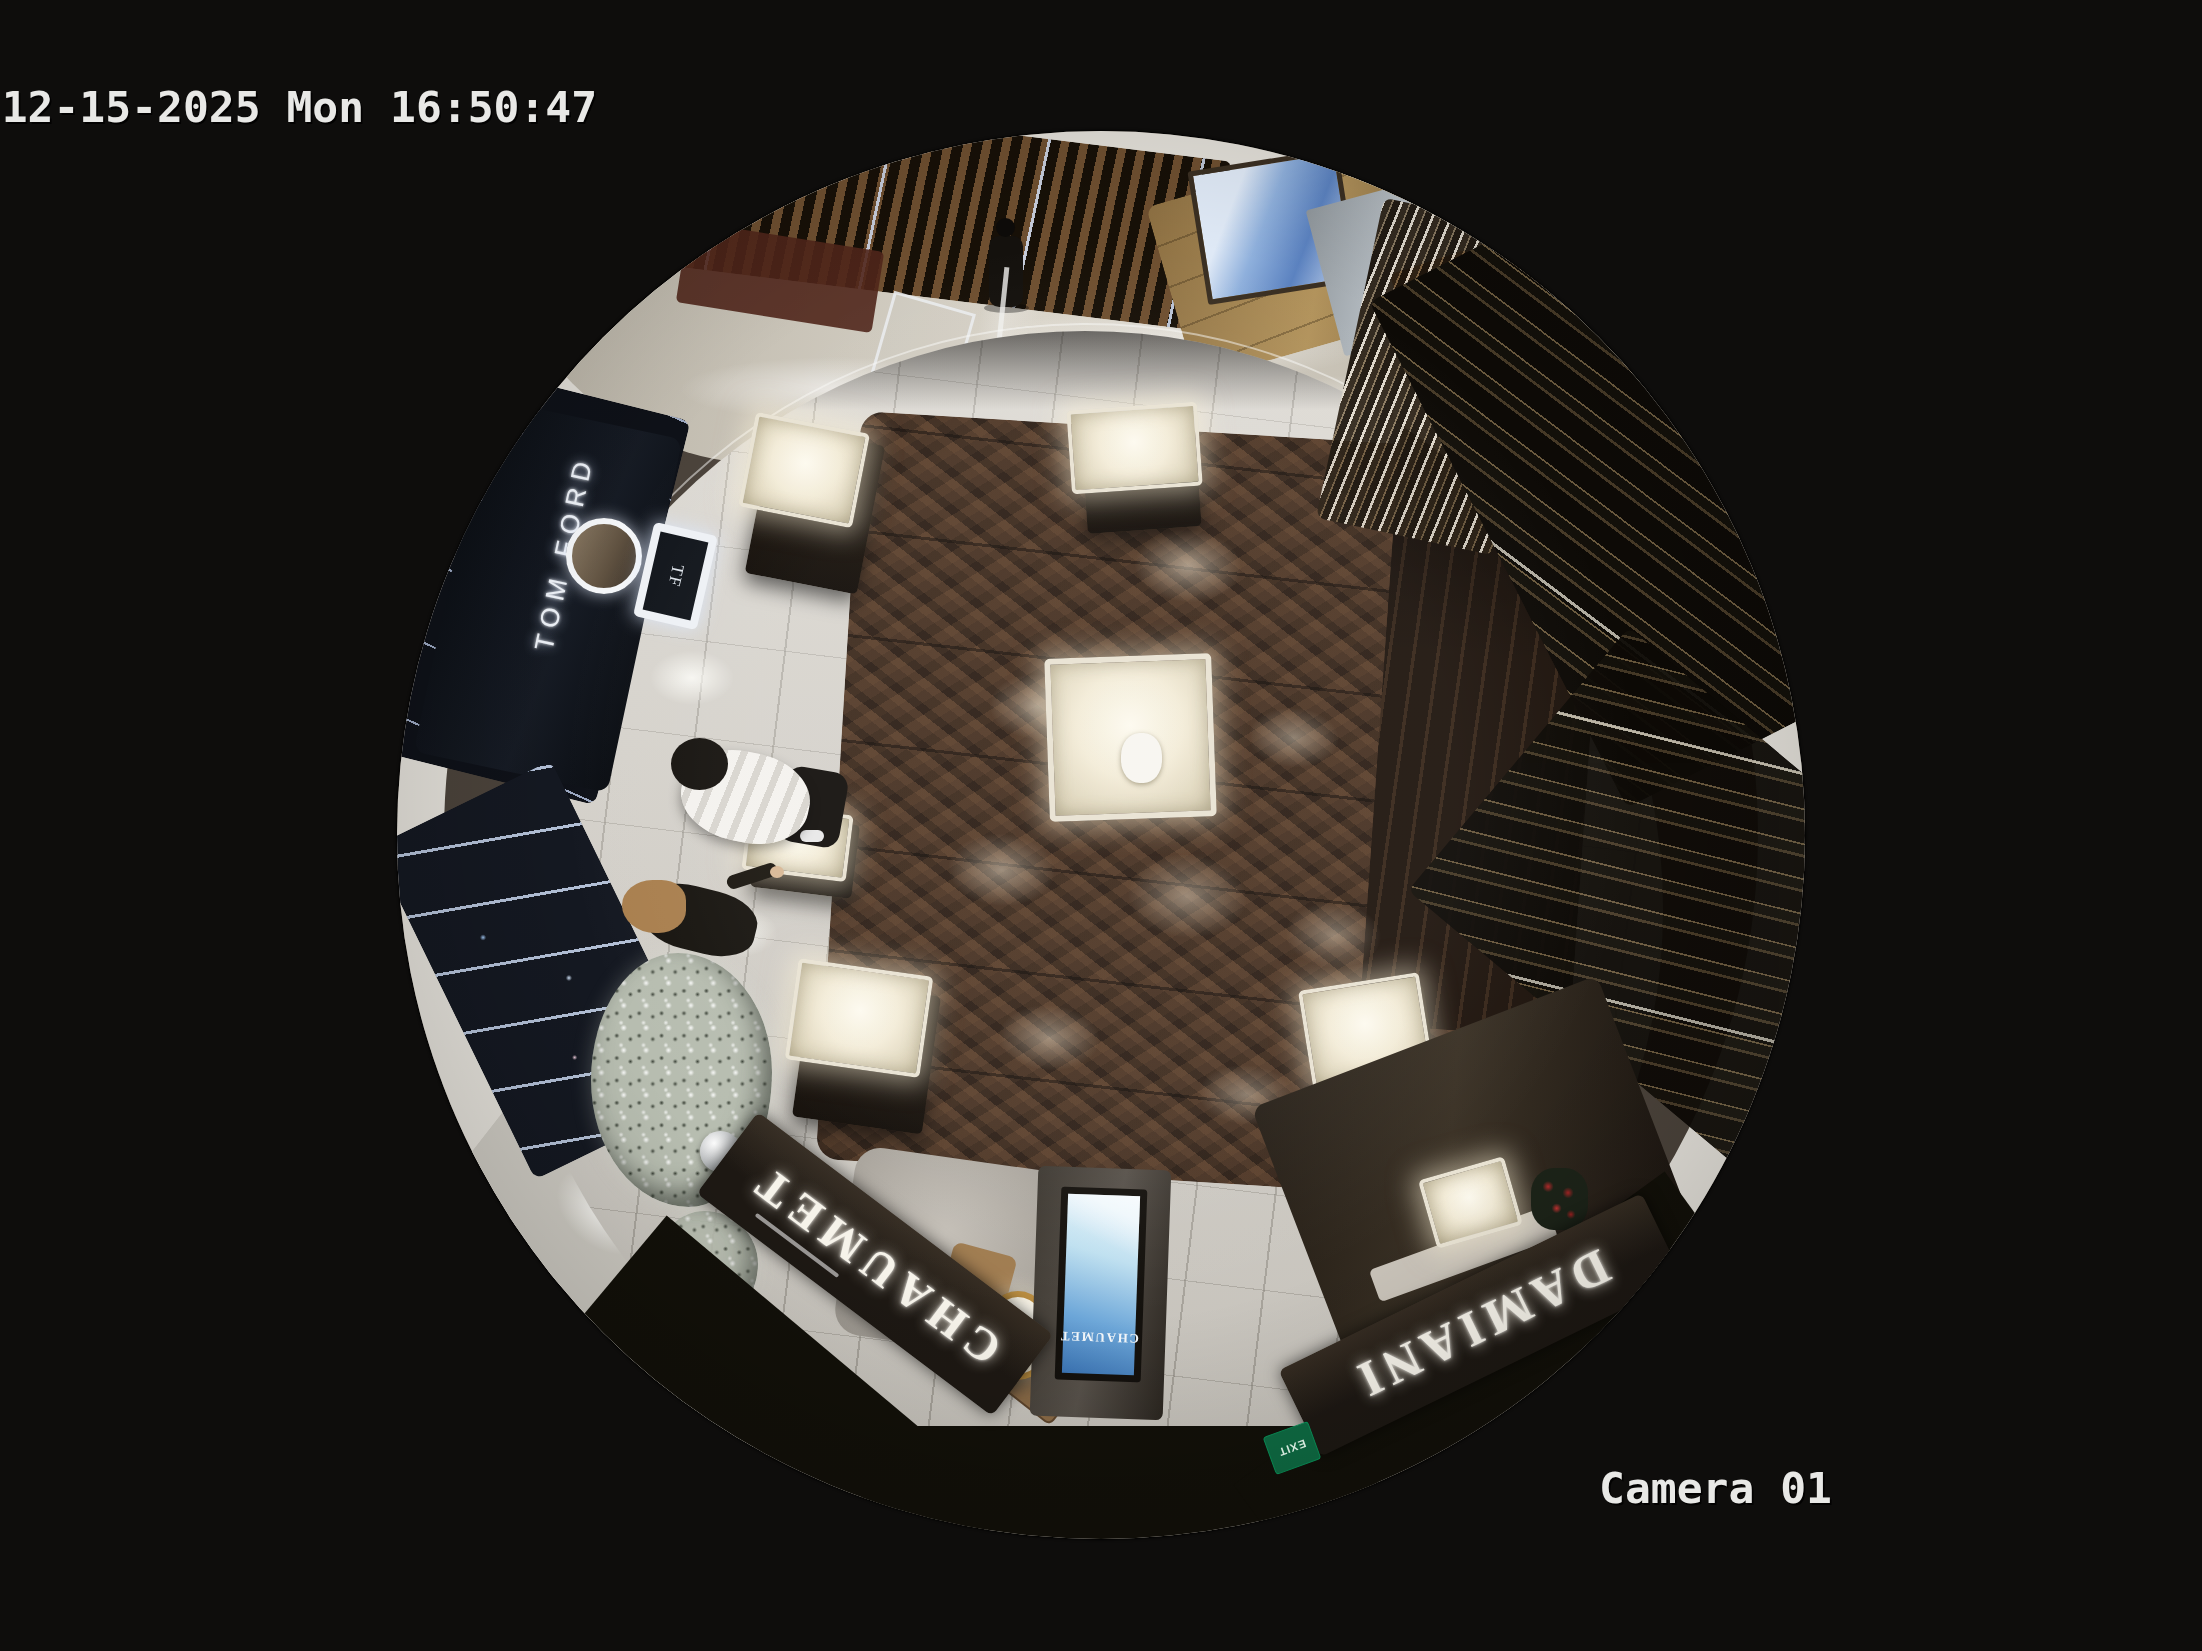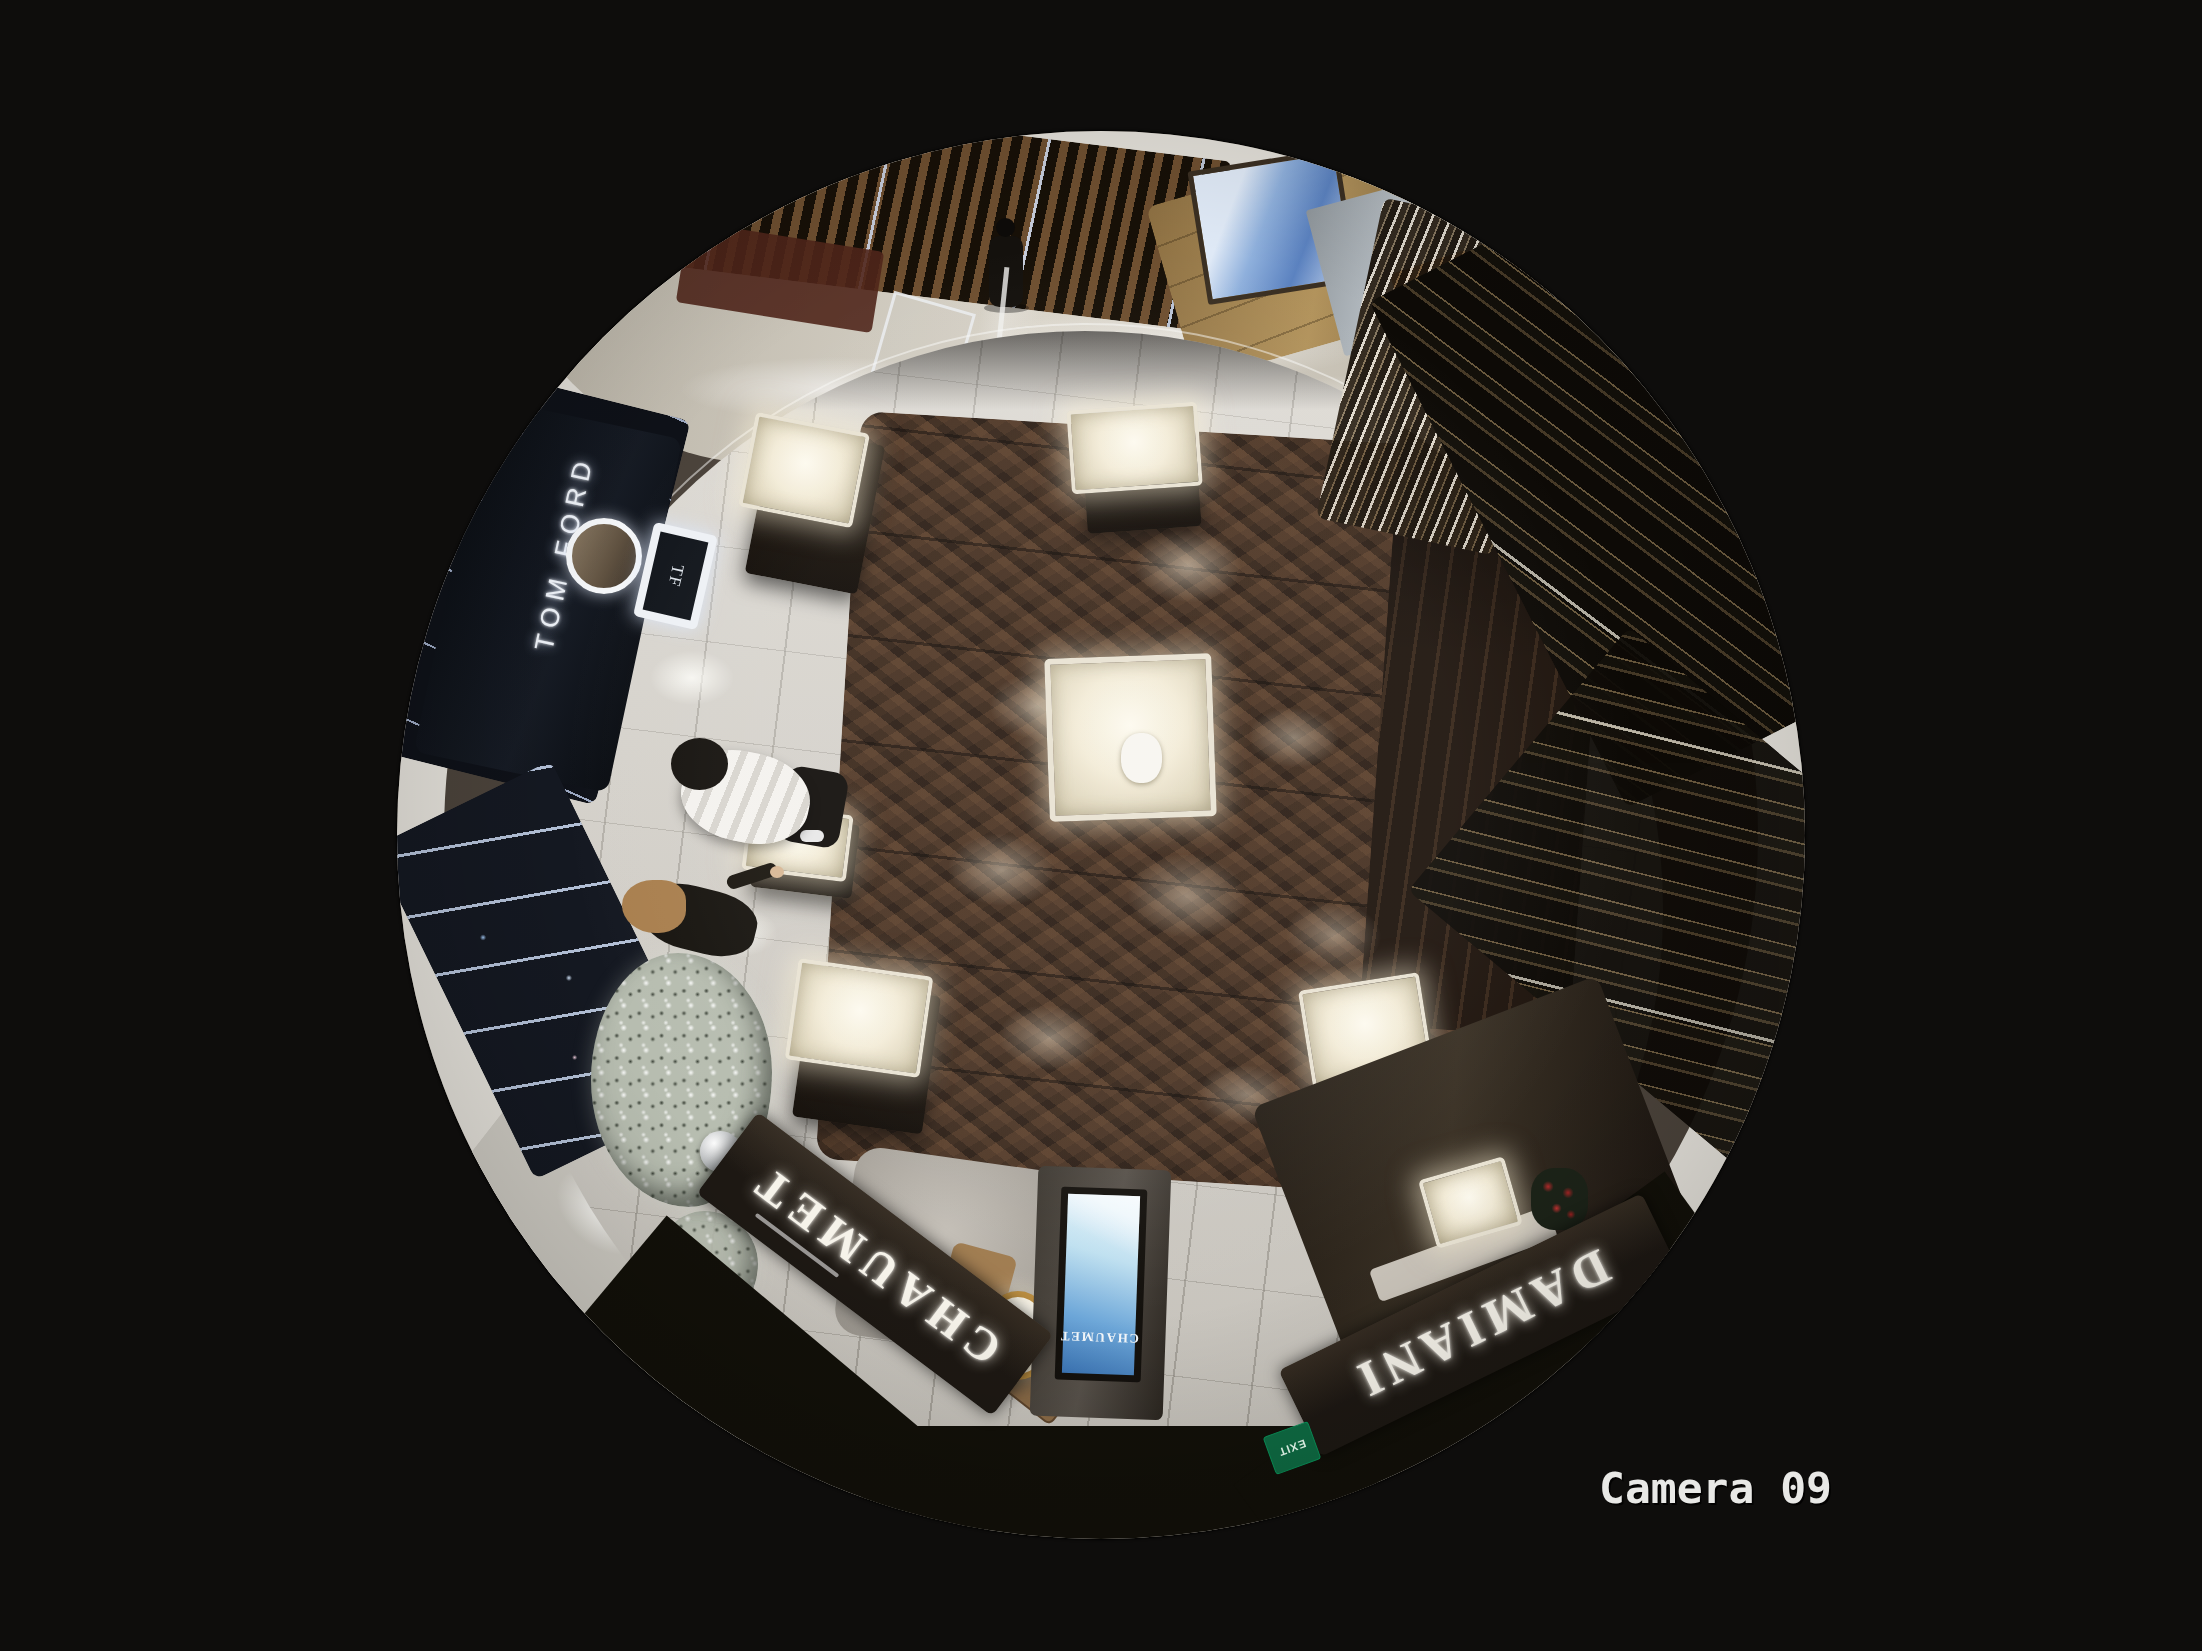--- a/index.html
+++ b/index.html
@@ -274,16 +274,17 @@
       <div class="brand damiani-brand">DAMIANI</div>
     </div>
 
     <div class="a exitsign">
       <span>EXIT</span>
     </div>
 
     <div class="a vignette"></div>
   </div>
 
-  <div class="a osd" style="left:1599px;top:1467px;">Camera 09</div>
+  <div class="a osd" style="left:1.7px;top:86px;">12-15-2025 Mon 16:50:47</div>
+  <div class="a osd" style="left:1599px;top:1467px;">Camera 01</div>
 
 </div>
 
 
 </body></html>

